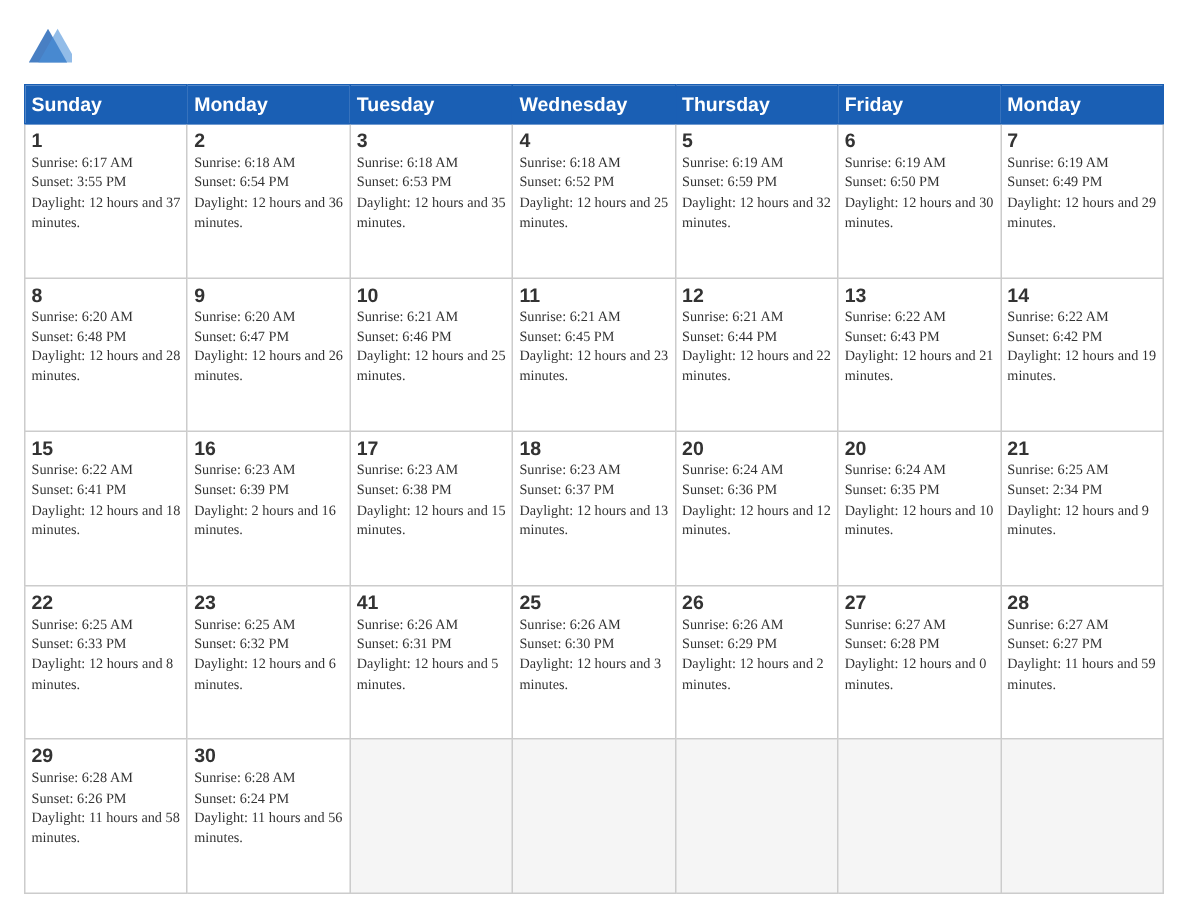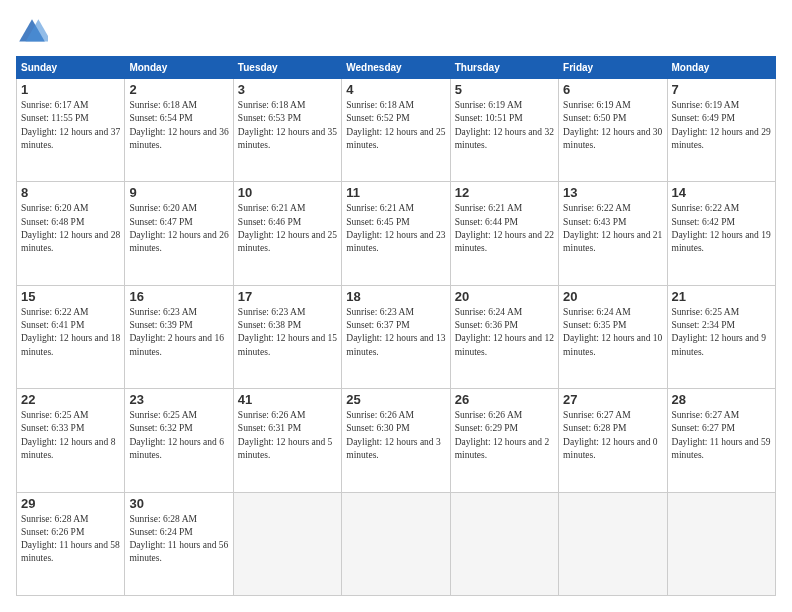--- a/index.html
+++ b/index.html
@@ -56,21 +56,21 @@
     .calendar {
       flex: 1;
       border: 1px solid #ccc;
       border-collapse: collapse;
       width: 100%;
       table-layout: fixed;
     }
     .calendar th {
       background: #1a5fb4;
       color: #fff;
-      font-size: 10px;
+      font-size: 13px;
       font-weight: bold;
       padding: 5px 4px;
       text-align: left;
       border: 1px solid #1a5fb4;
     }
     .calendar td {
       border: 1px solid #ccc;
       vertical-align: top;
       padding: 3px 4px;
       font-size: 9.5px;
@@ -125,21 +125,21 @@
         <th>Friday</th>
         <th>Monday</th>
       </tr>
     </thead>
     <tbody id="calendar-body">
     <tr>
           <td>
         <span class="day-num">1</span>
         <div class="day-info">
           <span>Sunrise: 6:17 AM</span><br>
-          <span>Sunset: 11:55 PM</span><br>
+          <span>Sunset: 3:55 PM</span><br>
           <span>Daylight: 12 hours and 37 minutes.</span>
         </div>
       </td>
           <td>
         <span class="day-num">2</span>
         <div class="day-info">
           <span>Sunrise: 6:18 AM</span><br>
           <span>Sunset: 6:54 PM</span><br>
           <span>Daylight: 12 hours and 36 minutes.</span>
         </div>
@@ -157,21 +157,21 @@
         <div class="day-info">
           <span>Sunrise: 6:18 AM</span><br>
           <span>Sunset: 6:52 PM</span><br>
           <span>Daylight: 12 hours and 25 minutes.</span>
         </div>
       </td>
           <td>
         <span class="day-num">5</span>
         <div class="day-info">
           <span>Sunrise: 6:19 AM</span><br>
-          <span>Sunset: 10:51 PM</span><br>
+          <span>Sunset: 6:59 PM</span><br>
           <span>Daylight: 12 hours and 32 minutes.</span>
         </div>
       </td>
           <td>
         <span class="day-num">6</span>
         <div class="day-info">
           <span>Sunrise: 6:19 AM</span><br>
           <span>Sunset: 6:50 PM</span><br>
           <span>Daylight: 12 hours and 30 minutes.</span>
         </div>

